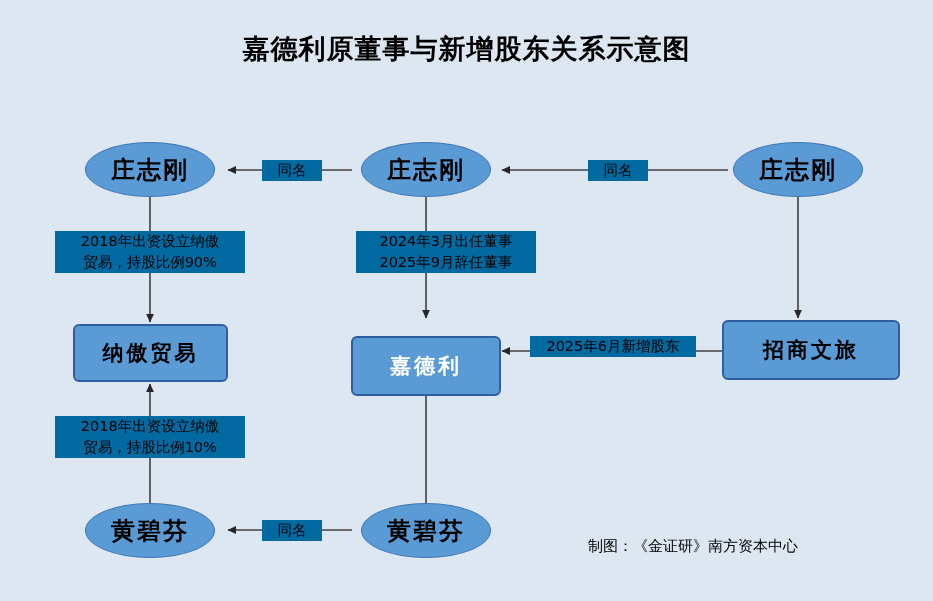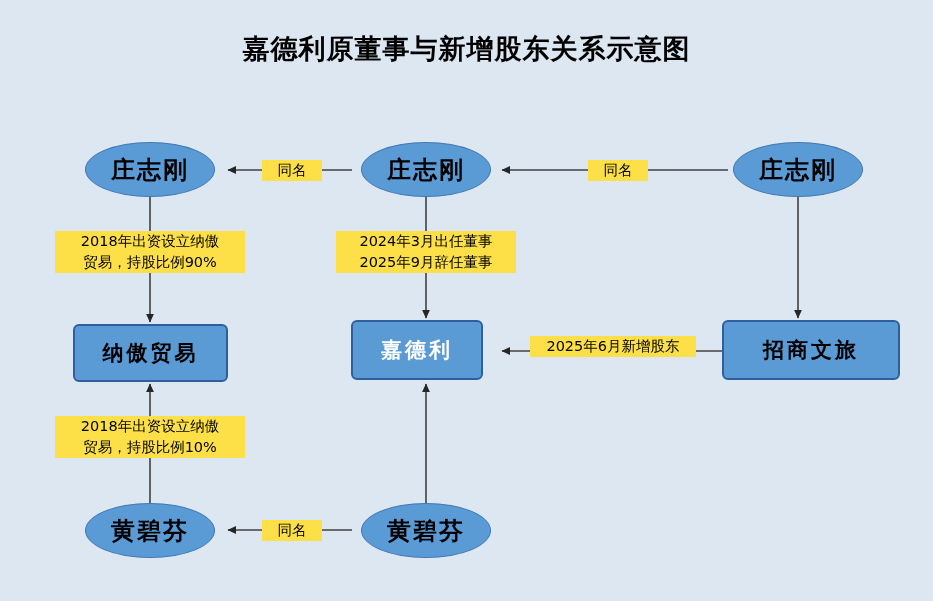--- a/index.html
+++ b/index.html
@@ -66,21 +66,21 @@
   .edge-label {
     position: absolute;
     font-size: 14.5px;
     line-height: 21px;
     color: #000;
     text-align: center;
     z-index: 6;
     white-space: pre-line;
   }
   .edge-label.boxed {
-    background: #fde047;
+    background: #0369a1;
     padding: 0 3px;
   }
   .credit {
     position: absolute;
     font-size: 15px;
     color: #000;
     z-index: 6;
     white-space: nowrap;
   }
   svg.edges {
@@ -136,21 +136,21 @@
   </div>
 
   <div class="node ellipse" style="left:733px; top:142px; width:130px; height:55px;">
     <span>庄志刚</span>
   </div>
 
   <div class="node rect dark-text" style="left:73px; top:324px; width:155px; height:58px;">
     <span>纳傲贸易</span>
   </div>
 
-  <div class="node rect light-text" style="left:351px; top:320px; width:132px; height:60px;">
+  <div class="node rect light-text" style="left:351px; top:336px; width:150px; height:60px;">
     <span>嘉德利</span>
   </div>
 
   <div class="node rect dark-text" style="left:722px; top:320px; width:178px; height:60px;">
     <span>招商文旅</span>
   </div>
 
   <div class="node ellipse" style="left:85px; top:503px; width:130px; height:55px;">
     <span>黄碧芬</span>
   </div>
@@ -164,21 +164,22 @@
   <div class="edge-label boxed" style="left:588px; top:160px; width:60px;">同名</div>
 
   <div class="edge-label boxed" style="left:262px; top:520px; width:60px;">同名</div>
 
   <div class="edge-label boxed" style="left:55px; top:231px; width:190px;">2018年出资设立纳傲
 贸易，持股比例90%</div>
 
   <div class="edge-label boxed" style="left:55px; top:416px; width:190px;">2018年出资设立纳傲
 贸易，持股比例10%</div>
 
-  <div class="edge-label boxed" style="left:336px; top:231px; width:180px;">2024年3月出任董事
+  <div class="edge-label boxed" style="left:356px; top:231px; width:180px;">2024年3月出任董事
 2025年9月辞任董事</div>
 
 
   <div class="edge-label boxed" style="left:530px; top:336px; width:166px;">2025年6月新增股东</div>
 
 
+  <div class="credit" style="left:588px; top:537px;">制图：《金证研》南方资本中心</div>
 
 </div>
 
 </body></html>

